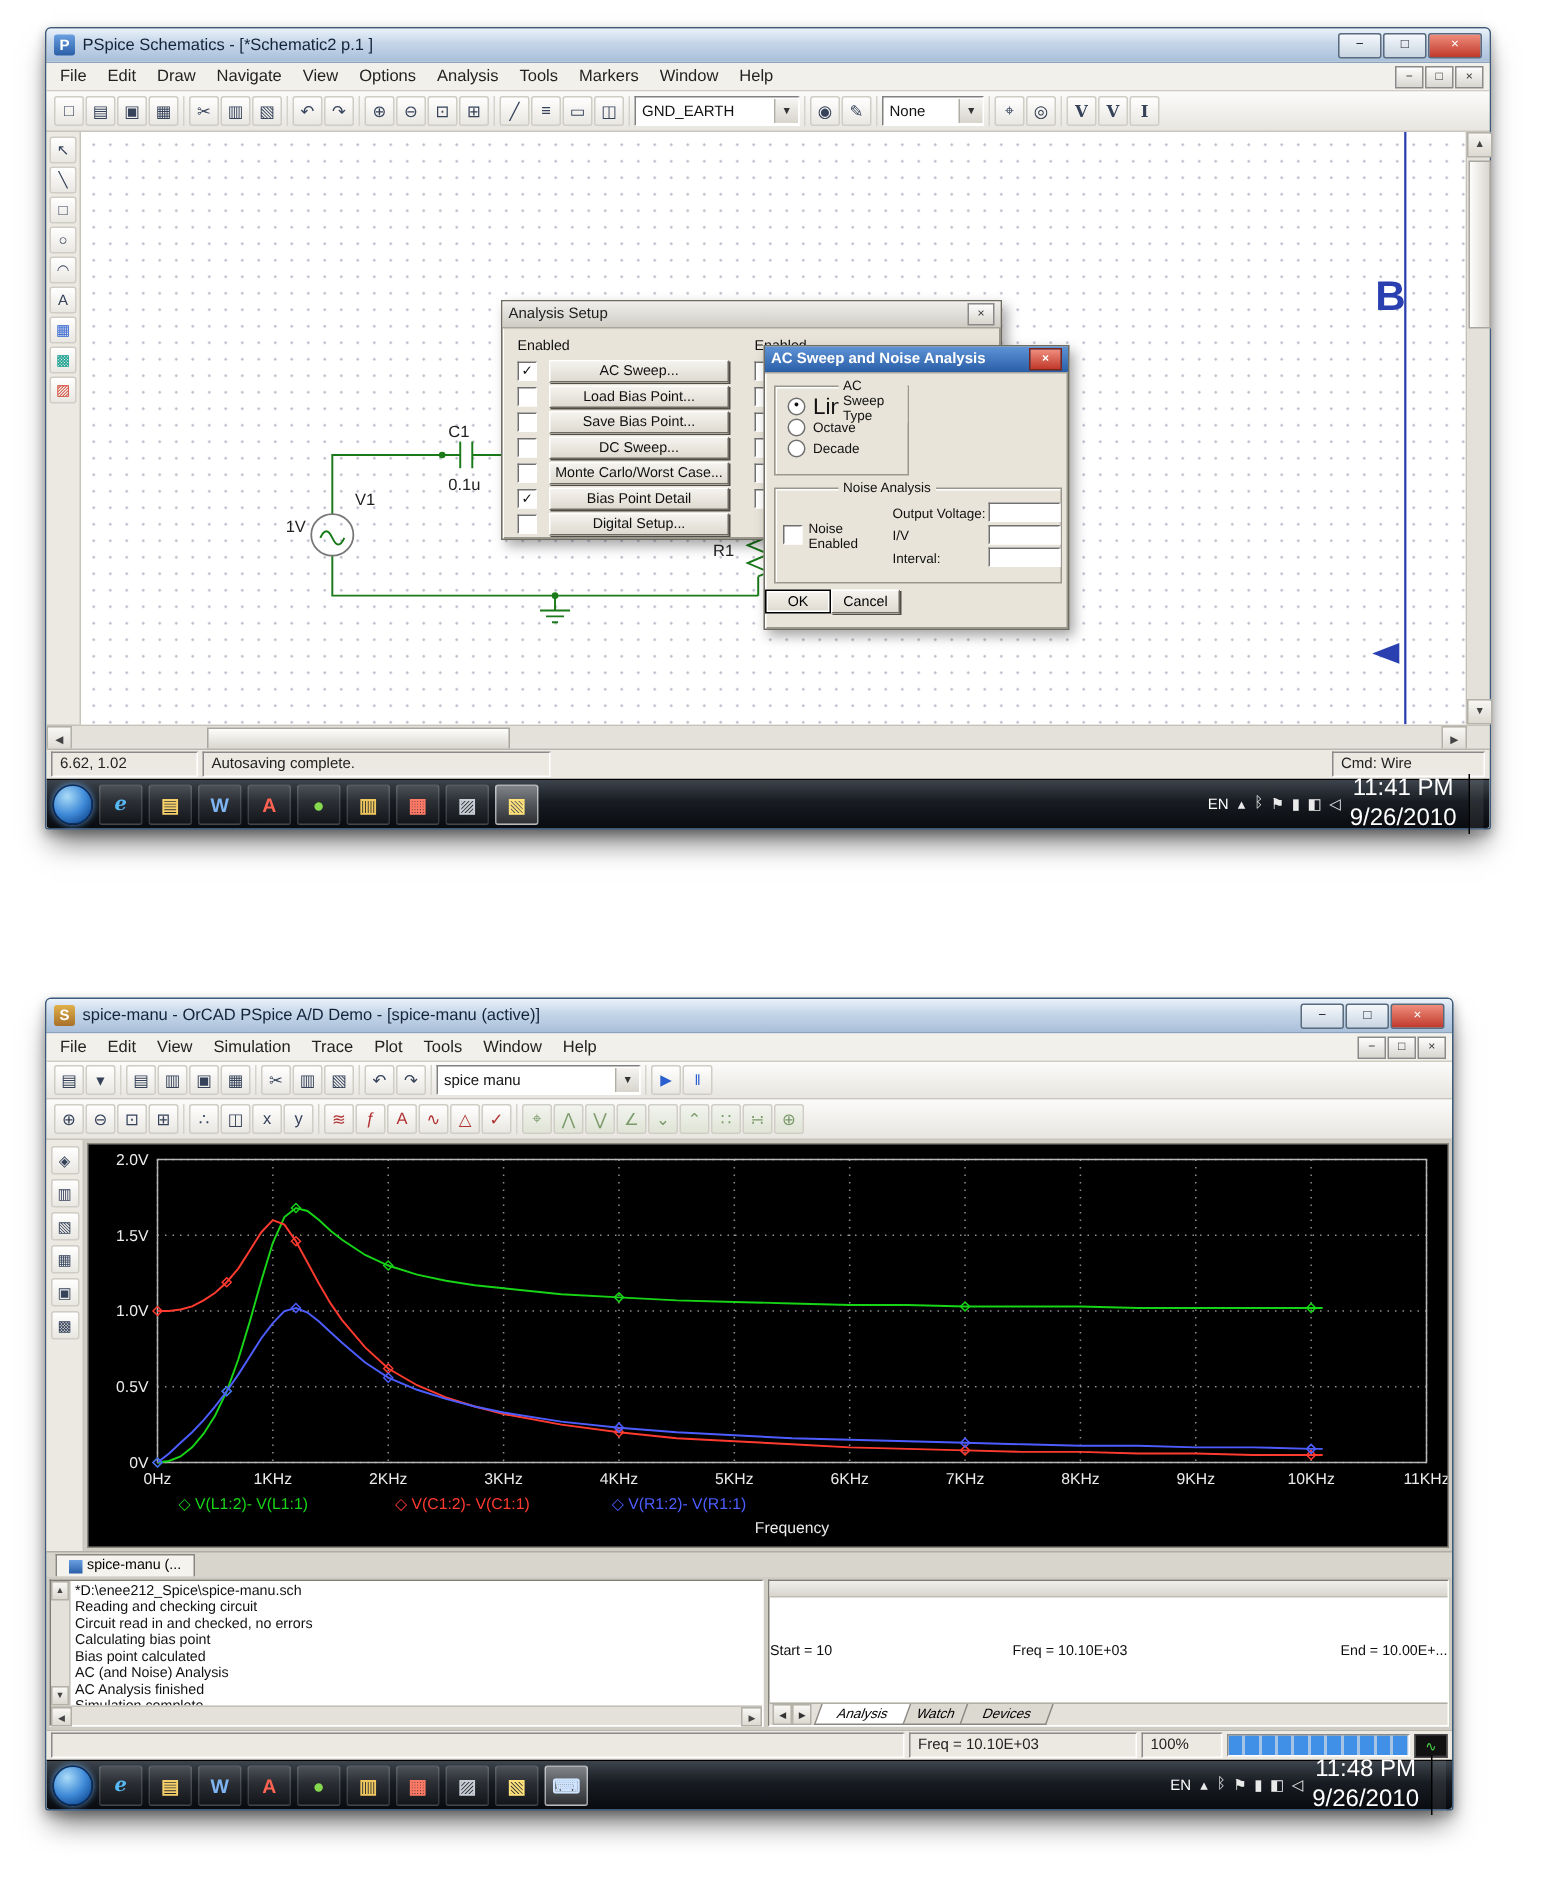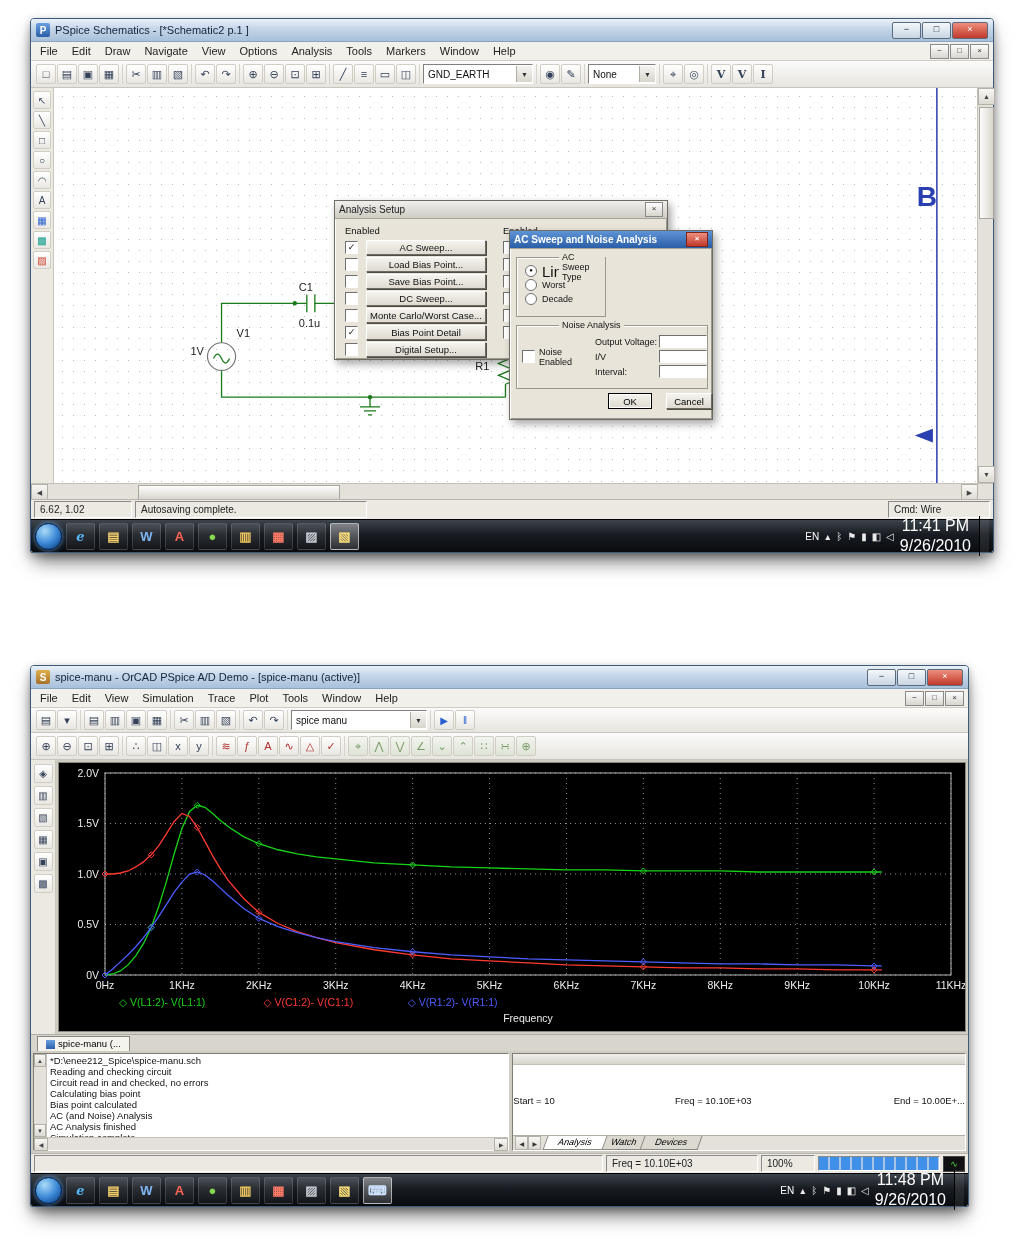--- a/index.html
+++ b/index.html
@@ -450,21 +450,21 @@
 
           <div class="groupbox" style="left:6px;top:26px;width:88px;height:58px">
             <span class="grouplbl">AC Sweep Type</span>
             <div style="padding:6px 0 0 8px">
                 <label class="radio-row">
                 <span class="radio">●</span>
                 <span style="font-size:15px">Linear</span>
               </label>
                 <label class="radio-row">
                 <span class="radio"></span>
-                <span style="font-size:9px">Worst</span>
+                <span style="font-size:9px">Octave</span>
               </label>
                 <label class="radio-row">
                 <span class="radio"></span>
                 <span style="font-size:9px">Decade</span>
               </label>
               </div>
           </div>
 
 
           <div class="groupbox" style="left:6px;top:94px;width:190px;height:62px">
@@ -484,21 +484,21 @@
                   <span class="pinput" style="width:42px"></span>
                 </div>
                   <div class="param-row nrow">
                   <span class="plabel">Interval:</span>
                   <span class="pinput" style="width:42px"></span>
                 </div>
                 </div>
             </div>
           </div>
 
-          <div style="position:absolute;left:0;right:0;top:162px;display:flex;justify-content:flex-end;gap:14px">
+          <div style="position:absolute;left:0;right:0;top:162px;display:flex;justify-content:flex-start;gap:0">
             <button class="okbtn">OK</button>
             <button class="cancelbtn">Cancel</button>
           </div>
         </div>
       </div>
 
       <div class="vscroll">
         <span class="scrbtn">▲</span>
         <span class="vthumb"></span>
         <span class="scrbtn" style="margin-top:auto">▼</span>

